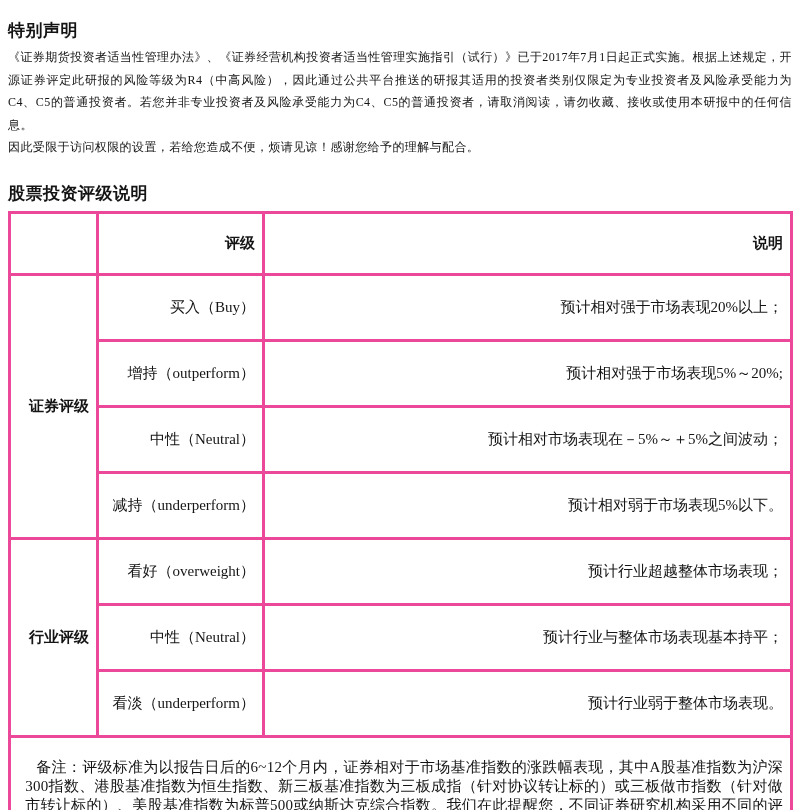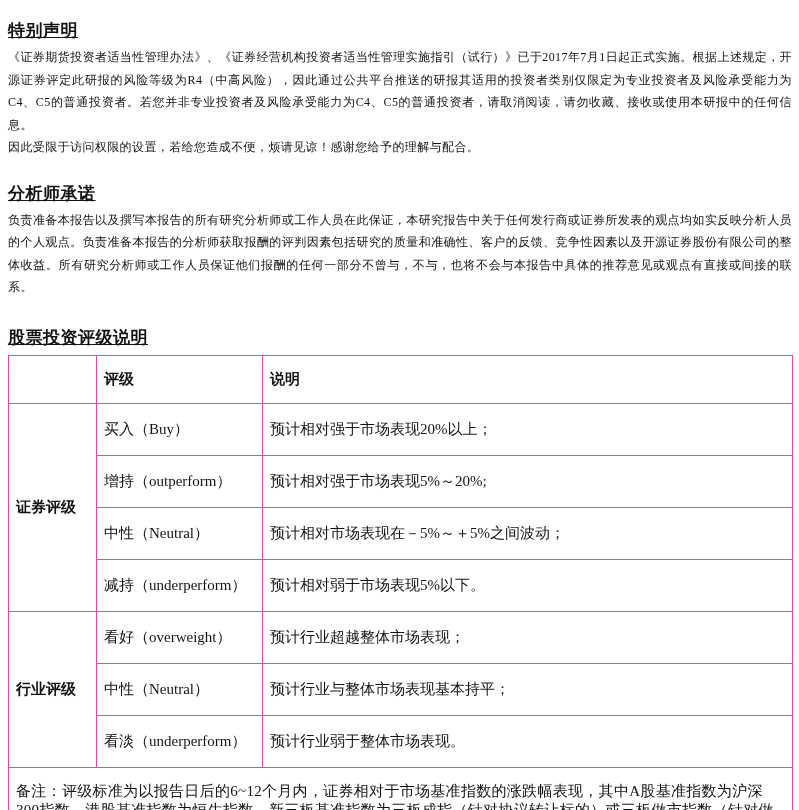--- a/index.html
+++ b/index.html
@@ -18,21 +18,20 @@
     box-sizing: border-box;
     width: 799px;
     padding: 20px 7px 0 8px;
   }
   .section-heading {
     font-size: 17px;
     font-weight: bold;
     line-height: 22px;
     margin: 0 0 4px 0;
     letter-spacing: 0.5px;
-    text-decoration: underline;
   }
   .para {
     font-size: 12px;
     line-height: 22.5px;
     text-align: justify;
     letter-spacing: 0.4px;
     margin: 0;
   }
   .section { margin: 0; }
   .sect-special   { margin-bottom: 24px; }
@@ -40,24 +39,24 @@
   .sect-rating    { margin-bottom: 30px; }
   table.rating-table {
     border-collapse: collapse;
     width: 785px;
     table-layout: fixed;
     margin-top: 6px;
     font-size: 15px;
   }
   table.rating-table th,
   table.rating-table td {
-    border: 1px solid #ec4899;
-    padding: 14px 7px;
+    border: 3px solid #ec4899;
+    padding: 20px 7px;
     vertical-align: middle;
-    text-align: left;
+    text-align: right;
     line-height: 19px;
     overflow: hidden;
   }
   table.rating-table th {
     font-weight: bold;
     height: 18px;
   }
   table.rating-table td.rating-cell,
   table.rating-table td.desc-cell {
     height: 23px;
@@ -82,24 +81,20 @@
 <div class="page">
 
   <div class="section sect-special">
     <div class="section-heading">特别声明</div>
     <div class="para">
       <span>《证券期货投资者适当性管理办法》、《证券经营机构投资者适当性管理实施指引（试行）》已于2017年7月1日起正式实施。根据上述规定，开源证券评定此研报的风险等级为R4（中高风险），因此通过公共平台推送的研报其适用的投资者类别仅限定为专业投资者及风险承受能力为C4、C5的普通投资者。若您并非专业投资者及风险承受能力为C4、C5的普通投资者，请取消阅读，请勿收藏、接收或使用本研报中的任何信息。</span><br>
       <span>因此受限于访问权限的设置，若给您造成不便，烦请见谅！感谢您给予的理解与配合。</span>
     </div>
   </div>
 
-  <div class="section sect-analyst">
-    <div class="section-heading">分析师承诺</div>
-    <div class="para">负责准备本报告以及撰写本报告的所有研究分析师或工作人员在此保证，本研究报告中关于任何发行商或证券所发表的观点均如实反映分析人员的个人观点。负责准备本报告的分析师获取报酬的评判因素包括研究的质量和准确性、客户的反馈、竞争性因素以及开源证券股份有限公司的整体收益。所有研究分析师或工作人员保证他们报酬的任何一部分不曾与，不与，也将不会与本报告中具体的推荐意见或观点有直接或间接的联系。</div>
-  </div>
 
   <div class="section sect-rating">
     <div class="section-heading">股票投资评级说明</div>
 
     <table class="rating-table">
       <colgroup>
         <col class="c-cat">
         <col class="c-rating">
         <col class="c-desc">
       </colgroup>

